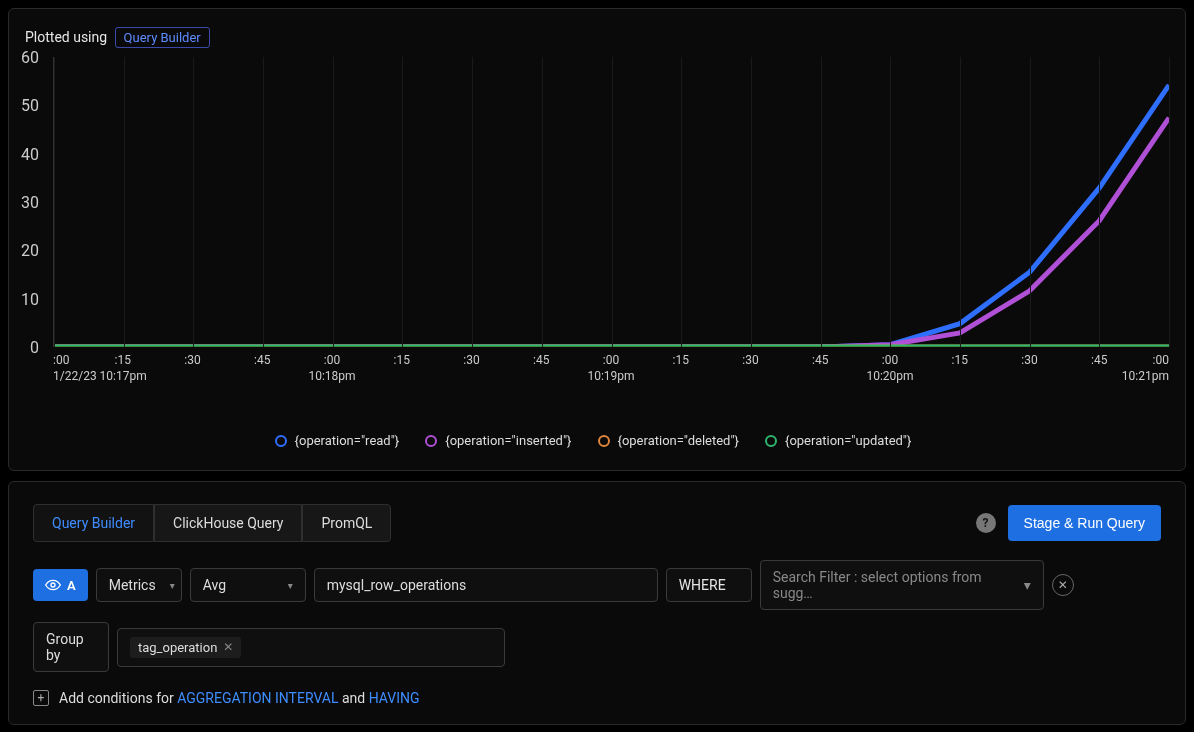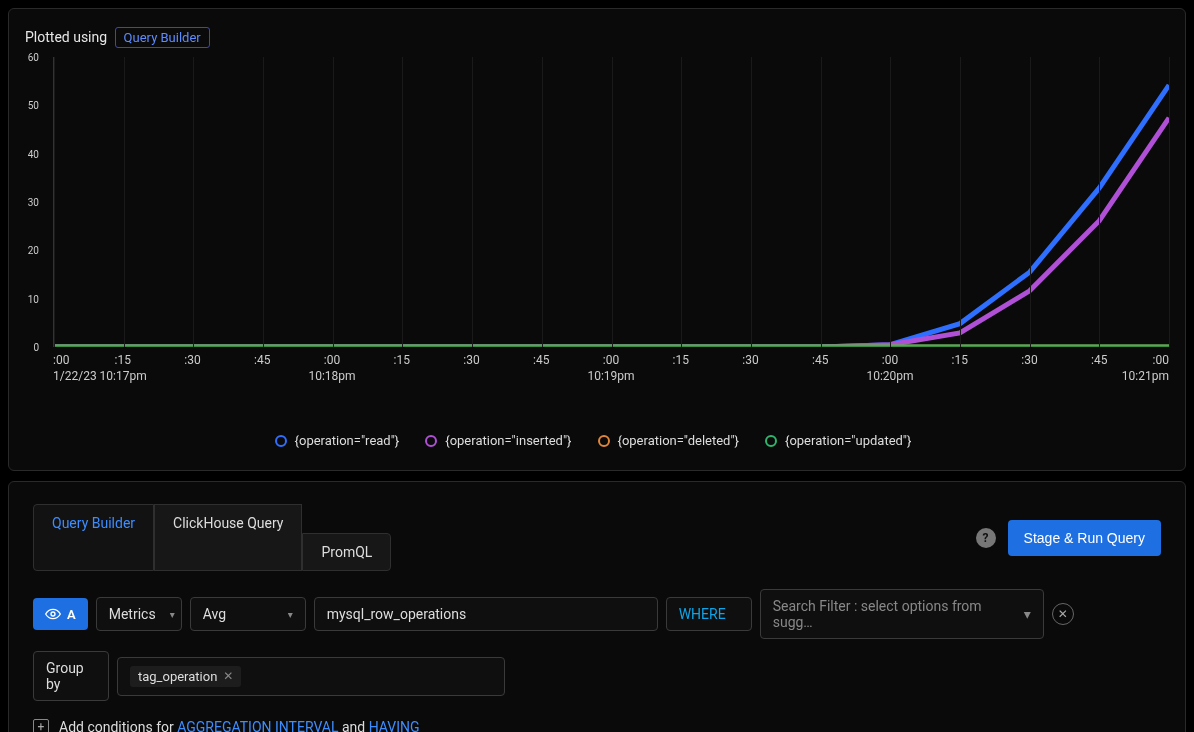--- a/index.html
+++ b/index.html
@@ -42,21 +42,21 @@
     position: absolute;
     left: -28px;
     top: 0;
     bottom: 40px;
     width: 28px;
   }
   .y-tick {
     position: absolute;
     right: 6px;
     transform: translateY(-50%);
-    font-size: 10px;
+    font-size: 16px;
     color: #ccc;
     text-align: right;
   }
   .plot {
     position: absolute;
     left: 8px;
     right: 0;
     top: 0;
     bottom: 40px;
     border-left: 1px solid #333;
@@ -140,21 +140,21 @@
     border: 1px solid #2f2f2f;
     font-size: 14px;
     color: #ddd;
     cursor: pointer;
   }
   .tab.active {
     color: #3e8dff;
     background: #121212;
   }
   .tab:first-child { border-radius: 4px 0 0 4px; }
-  .tab:last-child { border-radius: 0 4px 4px 0; margin-top: 29px; }
+  .tab:last-child { border-radius: 0 4px 4px 0; }
   .right-actions {
     display: flex;
     align-items: center;
     gap: 12px;
   }
   .help-icon {
     width: 20px;
     height: 20px;
     border-radius: 50%;
     background: #777;
@@ -209,21 +209,21 @@
     gap: 8px;
   }
   .select .chev {
     margin-left: 6px;
     color: #888;
     font-size: 10px;
   }
   .select.metrics { width: 86px; justify-content: space-between;}
   .select.avg { width: 116px; justify-content: space-between;}
   .input.metric { width: 344px; }
-  .where-chip { width: 86px; color: #0ea5e9; }
+  .where-chip { width: 86px; color: #e5e5e5; }
   .input.filter { flex: 1; color: #888; justify-content: center; max-width: 284px;}
   .close-circ {
     width: 22px;
     height: 22px;
     border-radius: 50%;
     border: 1px solid #666;
     display: flex;
     align-items: center;
     justify-content: center;
     color: #aaa;

